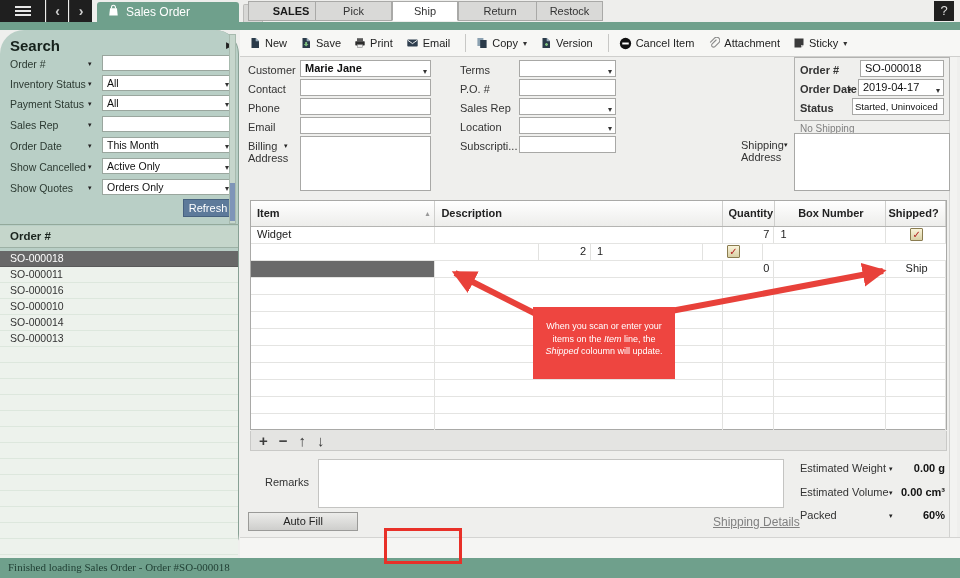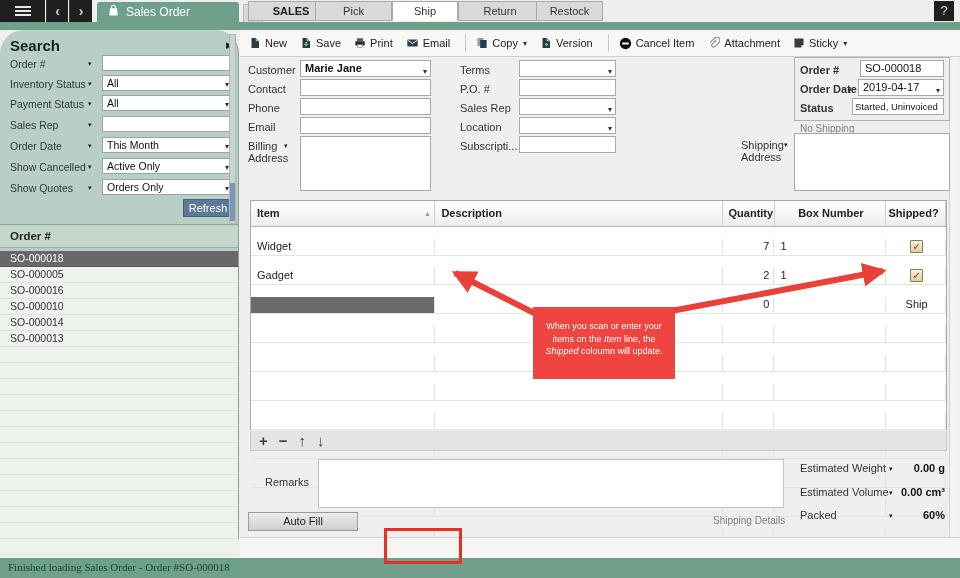--- a/index.html
+++ b/index.html
@@ -49,27 +49,27 @@
   .tb-caret { font-size:8px; color:#333; margin-left:1px; }
   .tb-btn svg { display:block; }
 
   
   .f-lbl { position:absolute; font-size:11px; color:#333; white-space:nowrap; }
   .f-caret { position:absolute; font-size:7px; color:#222; }
   .f-inp { position:absolute; background:#fff; border:1px solid #a8a8a6; font-size:11px; color:#111; line-height:15px; padding-left:4px; }
   .f-area { position:absolute; background:#fff; border:1px solid #a8a8a6; }
   .groupbox { position:absolute; left:794px; top:57px; width:156px; height:64px; border:1px solid #b2b2b0; }
   .nolink { position:absolute; left:800px; top:123px; font-size:10px; color:#808080; text-decoration:underline; }
-  .shiplink { position:absolute; left:713px; top:515px; font-size:10px; color:#808080; }
+  .shiplink { position:absolute; left:713px; top:515px; font-size:12px; color:#808080; text-decoration:underline; }
 
   
   .grid { position:absolute; left:250px; top:200px; width:697px; height:230px; background:#fff; border:1px solid #a9a9a7; }
   .g-head { display:flex; height:26px; background:linear-gradient(#ffffff,#ededeb); border-bottom:1px solid #b4b4b2; font-size:11px; font-weight:bold; color:#222; }
   .g-head .c { border-right:1px solid #cfcfcd; padding:6px 4px 0 6px; position:relative; }
-  .g-row { display:flex; height:17px; border-bottom:1px solid #e4e4e2; font-size:11px; color:#222;margin-top:12px; }
+  .g-row { display:flex; height:17px; border-bottom:1px solid #e4e4e2; font-size:11px; color:#222; }
   .g-row .c { border-right:1px solid #e2e2e0; padding:1px 4px 0 6px; overflow:hidden; }
   .c.item { width:185px; } .c.desc { width:288px; } .c.qty { width:52px; text-align:right; }
   .c.box { width:112px; } .c.shp { width:60px; text-align:center; }
   .g-head .c.box { text-align:center; } .g-head .c.shp { text-align:center; padding-left:0; }
   .g-head .c.qty { text-align:right; }
   .sort { font-size:8px; color:#999; position:absolute; right:5px; top:8px; }
   .hl-cell { background:#6a6a6a; }
   .chk { width:13px; height:13px; margin:0 auto; background:linear-gradient(#faf4da,#d9d0a6); border:1px solid #8a7c50; border-radius:1px; color:#b22222; font-weight:bold; font-size:10px; line-height:11px; text-align:center; }
 
   
@@ -172,21 +172,21 @@
     <div class="s-scroll">
         <div class="s-thumb"></div>
       </div>
 
     <div class="side-divider"></div>
     <div class="list-header">
         <span>Order #</span>
       </div>
 
     <div class="order-row sel" style="top:221px">SO-000018</div>
-    <div class="order-row" style="top:237px">SO-000005</div>
+    <div class="order-row" style="top:237px">SO-000011</div>
     <div class="order-row" style="top:253px">SO-000016</div>
     <div class="order-row" style="top:269px">SO-000010</div>
     <div class="order-row" style="top:285px">SO-000014</div>
     <div class="order-row" style="top:301px">SO-000013</div>
     <div class="list-empty"></div>
   </div>
 
   <div class="main-bg"></div>
   <div class="main-scroll"></div>
 
@@ -326,21 +326,20 @@
     <div class="g-row">
       <div class="c item">Widget</div>
       <div class="c desc"></div>
       <div class="c qty">7</div>
       <div class="c box">1</div>
       <div class="c shp">
           <div class="chk">✓</div>
         </div>
     </div>
     <div class="g-row">
-      <div class="c item">Gadget</div>
       <div class="c desc"></div>
       <div class="c qty">2</div>
       <div class="c box">1</div>
       <div class="c shp">
           <div class="chk">✓</div>
         </div>
     </div>
     <div class="g-row">
       <div class="c item hl-cell"></div>
       <div class="c desc"></div>

